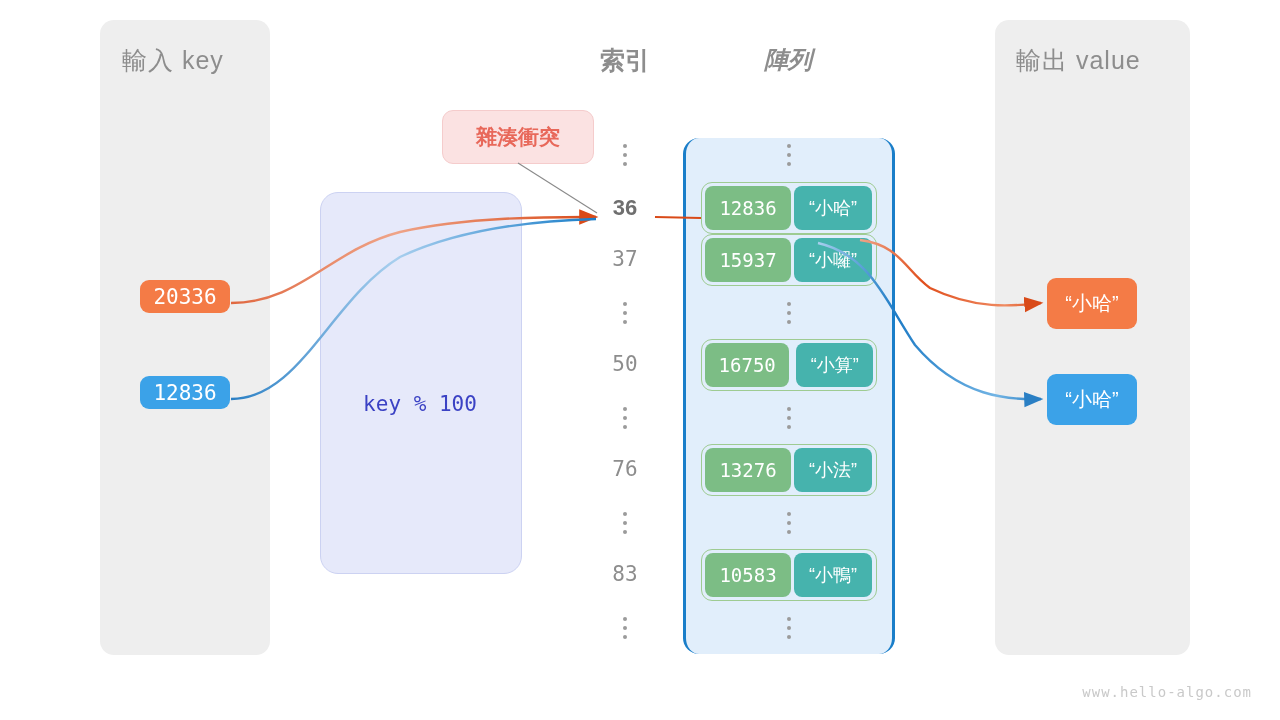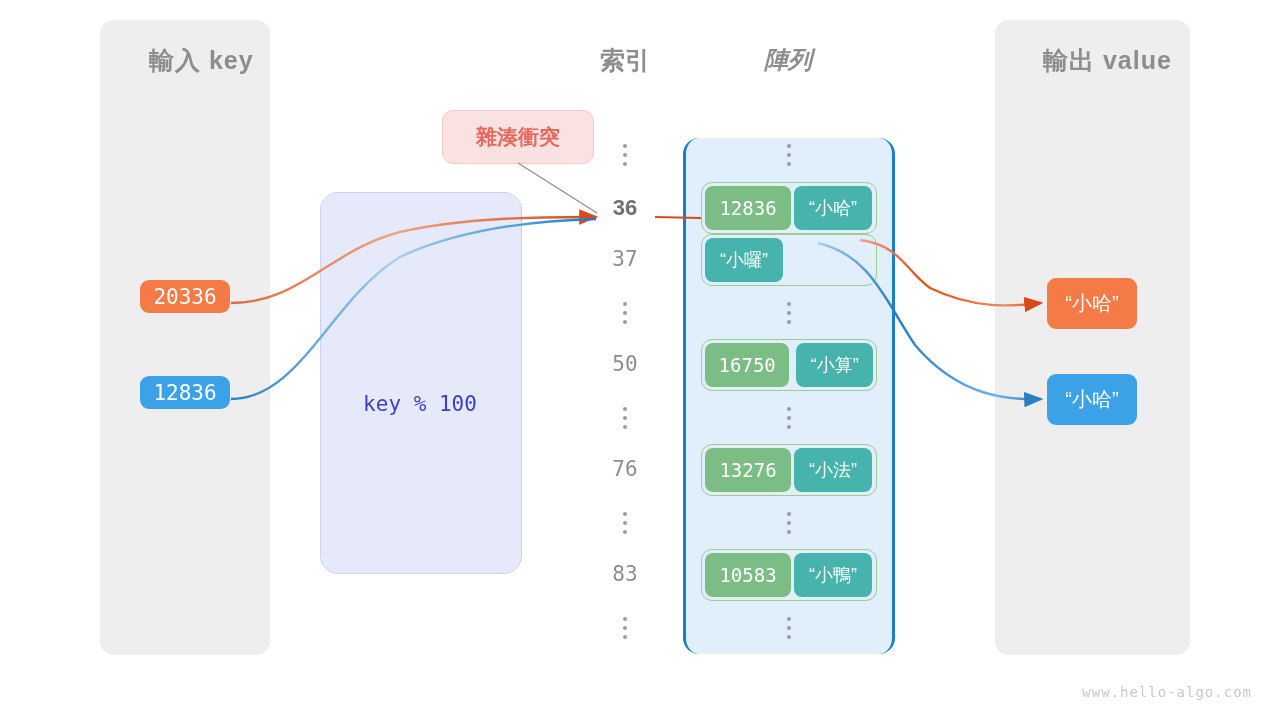--- a/index.html
+++ b/index.html
@@ -16,25 +16,24 @@
 
   
   .panel {
     position: absolute;
     background: #eeeeee;
     border-radius: 14px;
   }
   .panel-title {
     position: absolute;
     color: #8d8d8d;
-    font-weight: bold;
+    font-weight: normal;
     font-size: 25px;
     letter-spacing: 1px;
     white-space: nowrap;
-    margin-left: 27px;
   }
   #input-panel  { left: 100px; top: 20px; width: 170px; height: 635px; }
   #output-panel { left: 995px; top: 20px; width: 195px; height: 635px; }
   #input-panel-title  { left: 122px; top: 44px; }
   #output-panel-title { left: 1016px; top: 44px; }
 
   
   #hashbox {
     position: absolute;
     left: 320px; top: 192px; width: 200px; height: 380px;
@@ -235,20 +234,21 @@
         <i></i>
         <i></i>
       </div>
       <div class="idx active" style="top: 194.5px;">36</div>
       <div class="pair" style="top: 181.5px;">
         <div class="cell-key">12836</div>
         <div class="cell-val">“小哈”</div>
       </div>
       <div class="idx" style="top: 247px;">37</div>
       <div class="pair" style="top: 234px;">
+        <div class="cell-key">15937</div>
         <div class="cell-val">“小囉”</div>
       </div>
       <div class="vdots" style="left: 623px; top: 301.5px;">
         <i></i>
         <i></i>
         <i></i>
       </div>
       <div class="vdots" style="left: 787px; top: 301.5px;">
         <i></i>
         <i></i>

